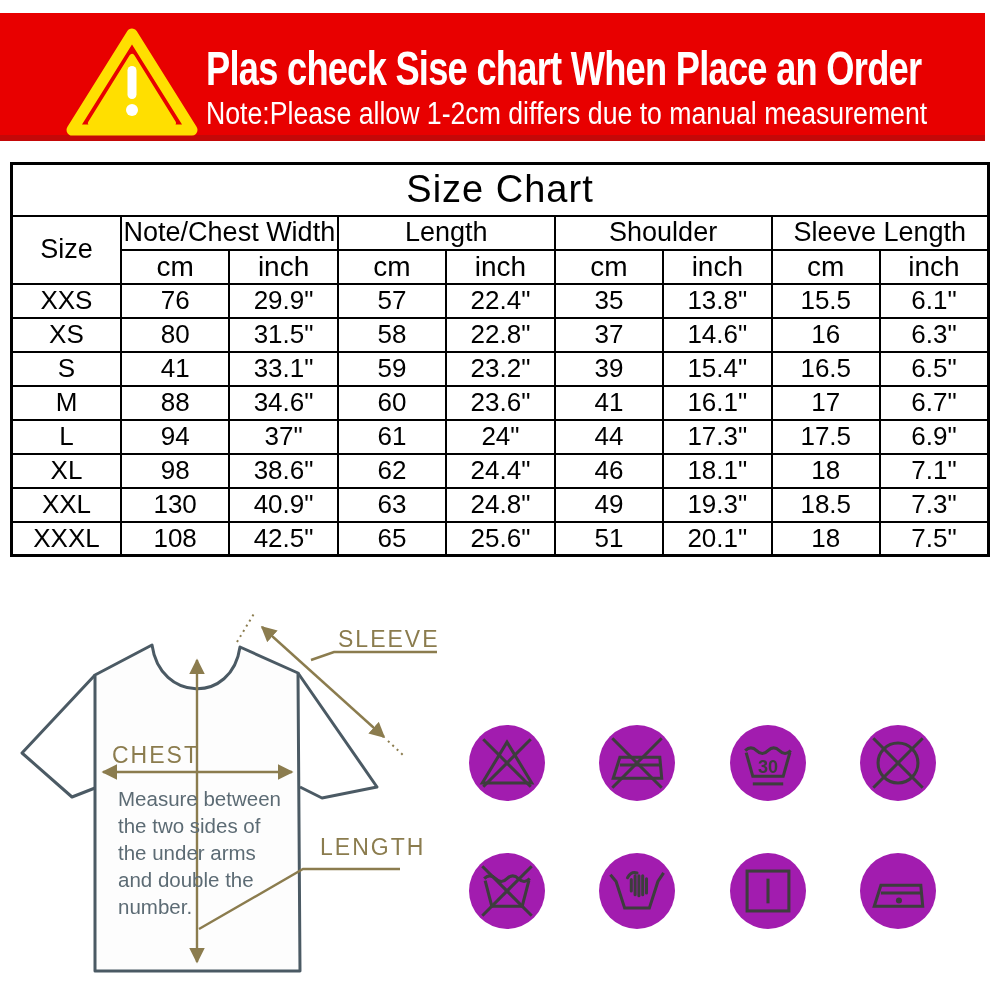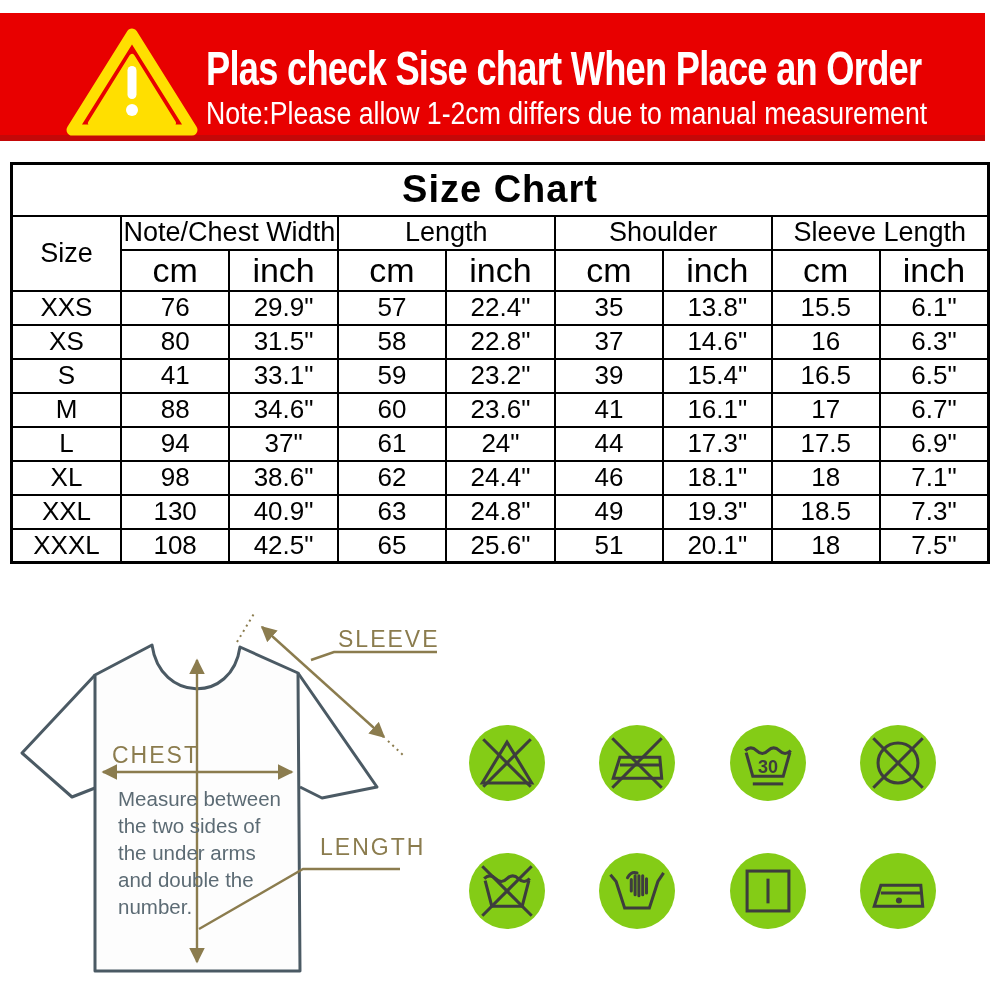--- a/index.html
+++ b/index.html
@@ -17,35 +17,35 @@
   .banner-note { position:absolute; left:206px; top:83px; color:#fff; font-weight:400;
                  font-size:31px; white-space:nowrap; display:inline-block;
                  transform:scaleX(0.86); transform-origin:left top; }
 
   
   table.size { position:absolute; left:10px; top:162px; width:980px;
                border-collapse:collapse; border:3px solid #000; table-layout:fixed;
                background:#fff; color:#000; }
   table.size td { border:2px solid #000; text-align:center; vertical-align:middle;
                   font-size:26px; height:34px; overflow:hidden; }
-  tr.t-title td { font-size:38px; font-weight:700; height:52px; letter-spacing:1px; }
+  tr.t-title td { font-size:38px; font-weight:400; height:52px; letter-spacing:1px; }
   tr.t-head td { font-size:27px; }
-  tr.t-units td { font-size:34px; }
+  tr.t-units td { font-size:28px; }
 
   
   .diagram { position:absolute; left:0; top:590px; }
   .shirt { fill:#fdfdfd; stroke:#4b5a64; stroke-width:3; stroke-linejoin:round; }
   .shirt-open { fill:none; stroke:#4b5a64; stroke-width:3; stroke-linejoin:round; }
   .olive { stroke:#8b7c4e; stroke-width:2.4; fill:none; }
   .oliveD { stroke:#8b7c4e; stroke-width:2; fill:none; stroke-dasharray:2 4; }
   .lbl { fill:#8b7c4e; font-size:23px; letter-spacing:2px; font-family:"Liberation Sans",sans-serif; }
   .note { fill:#5c6b74; font-size:20.5px; font-family:"Liberation Sans",sans-serif; }
 
   
-  .care { position:absolute; width:76px; height:76px; border-radius:50%; background:#84cc16;
+  .care { position:absolute; width:76px; height:76px; border-radius:50%; background:#a21caf;
           display:flex; align-items:center; justify-content:center; }
   .care svg { overflow:visible; }
   .g { stroke:#3d3d3d; stroke-width:3.2; fill:none; }
   .gf { fill:#3d3d3d; stroke:none; }
   .care text { fill:#3d3d3d; font-weight:700; font-family:"Liberation Sans",sans-serif; }
 </style>
 </head>
 <body>
 
 <div id="root">

